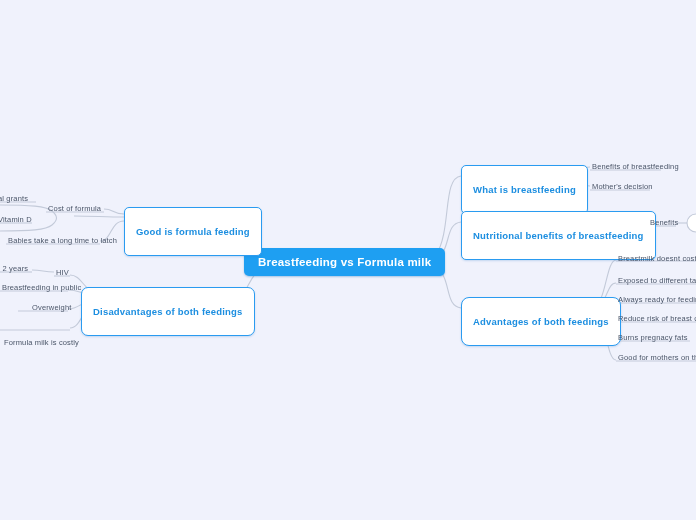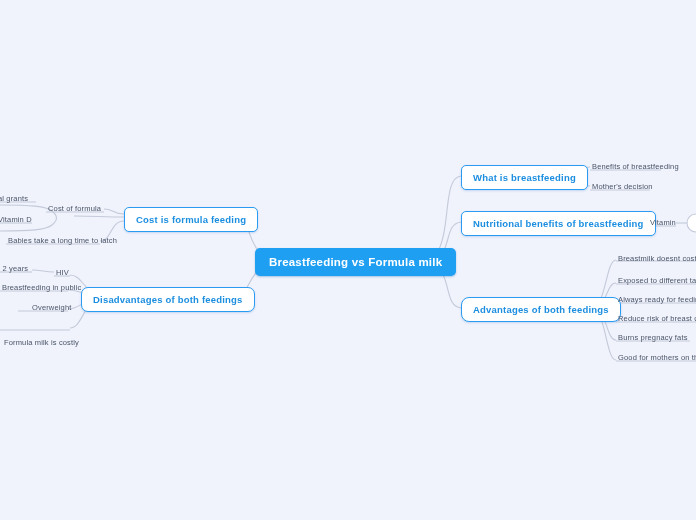--- a/index.html
+++ b/index.html
@@ -43,21 +43,21 @@
   
   .branch-node {
     position: absolute;
     background: #ffffff;
     color: #1c8ee0;
     font-size: 9.5px;
     font-weight: bold;
     letter-spacing: 0.2px;
     border: 1.6px solid #2a9bf0;
     border-radius: 5px;
-    padding: 6px 11px;
+    padding: 18px 11px;
     white-space: nowrap;
     box-shadow: 0 1px 2px rgba(40,120,200,0.22);
     box-sizing: border-box;
   }
 
   
   .leaf-node {
     position: absolute;
     color: #4a5568;
     font-size: 7.5px;
@@ -128,38 +128,38 @@
       <path d="M54 272 C 44 272, 42 270, 32 270"></path>
 
       <path d="M54 276 L 70 276"></path>
       <path d="M0 291 L 68 291"></path>
       <path d="M18 311 L 68 311"></path>
       <path d="M0 330 L 70 330"></path>
       <path d="M0 272 L 32 272"></path>
     </g>
   </svg>
 
-  <div class="root-node" style="left:255px; top:248px;">Breastfeeding vs Formula milk</div>
+  <div class="root-node" style="left:244px; top:248px;">Breastfeeding vs Formula milk</div>
 
   <div class="branch-node" style="left:461px; top:165px;">What is breastfeeding</div>
   <div class="leaf-node" style="left:590px; top:161px;">Benefits of breastfeeding</div>
   <div class="leaf-node" style="left:590px; top:181px;">Mother's decision</div>
 
   <div class="branch-node" style="left:461px; top:211px;">Nutritional benefits of breastfeeding</div>
-  <div class="leaf-node" style="left:648px; top:217px;">Vitamin</div>
+  <div class="leaf-node" style="left:648px; top:217px;">Benefits</div>
 
   <div class="branch-node" style="left:461px; top:297px;border-radius:8px;">Advantages of both feedings</div>
   <div class="leaf-node" style="left:616px; top:253px;">Breastmilk doesnt cost a cent</div>
   <div class="leaf-node" style="left:616px; top:275px;">Exposed to different tastes</div>
   <div class="leaf-node" style="left:616px; top:294px;">Always ready for feeding</div>
   <div class="leaf-node" style="left:616px; top:313px;">Reduce risk of breast cancer</div>
   <div class="leaf-node" style="left:616px; top:332px;">Burns pregnacy fats</div>
   <div class="leaf-node" style="left:616px; top:352px;">Good for mothers on the go</div>
 
-  <div class="branch-node" style="left:124px; top:207px;">Cost is formula feeding</div>
+  <div class="branch-node" style="left:124px; top:207px;">Good is formula feeding</div>
   <div class="leaf-node" style="left:46px; top:203px;">Cost of formula</div>
   <div class="leaf-node" style="left:6px; top:235px;">Babies take a long time to latch</div>
   <div class="leaf-node" style="left:-4px; top:214px;">Vitamin D</div>
   <div class="leaf-node" style="left:-4px; top:193px;">al grants</div>
 
   <div class="branch-node" style="left:81px; top:287px;border-radius:7px;">Disadvantages of both feedings</div>
   <div class="leaf-node" style="left:54px; top:267px;">HIV</div>
   <div class="leaf-node" style="left:0px; top:282px;">Breastfeeding in public</div>
   <div class="leaf-node" style="left:30px; top:302px;">Overweight</div>
   <div class="leaf-node" style="left:2px; top:321px;margin-top:16px;">Formula milk is costly</div>

